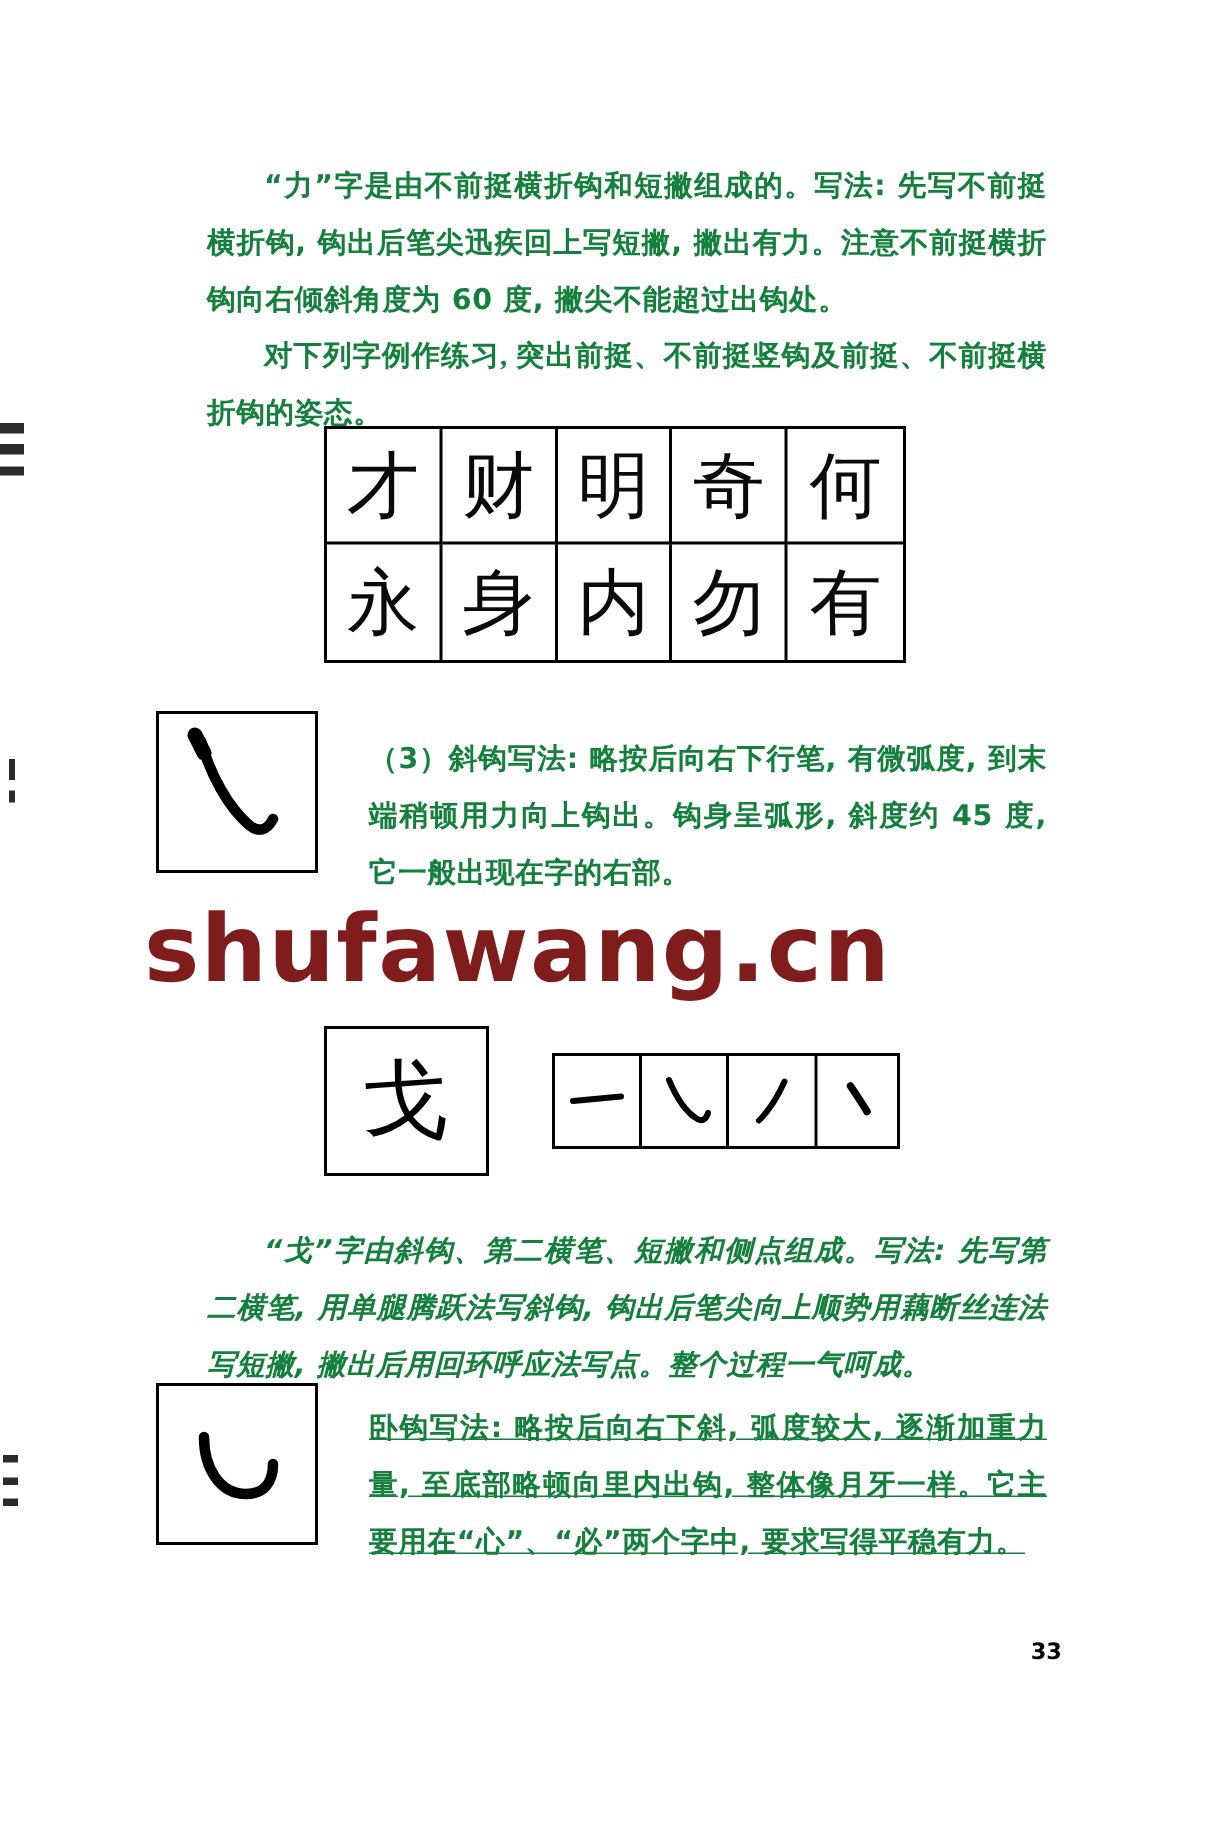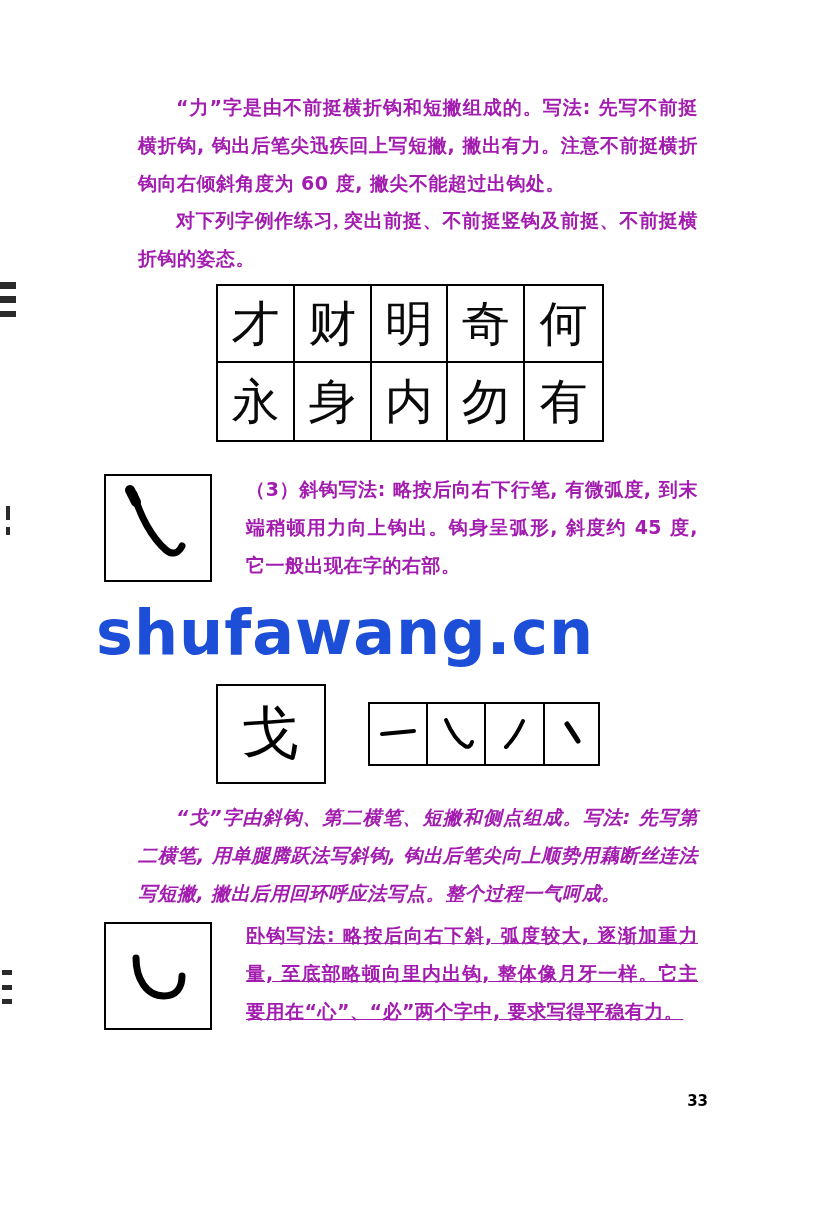--- a/index.html
+++ b/index.html
@@ -21,23 +21,24 @@
     width: 816px;
     height: 1224px;
   }
   
   .para {
     position: absolute;
     font-family: "DejaVu Sans", "Liberation Sans", sans-serif;
     font-size: 19px;
     line-height: 38px;
     letter-spacing: 0.5px;
-    color: #a21caf;
+    color: #15803d;
     text-align: justify;
     font-weight: 600;
+    margin-top: 17px;
   }
   .indent {
     text-indent: 38px;
   }
   
   .charbox-grid {
     position: absolute;
     border: 2px solid #000;
     display: grid;
     background: #fff;
@@ -80,21 +81,21 @@
 
   
   .watermark {
     position: absolute;
     left: 96px;
     top: 596px;
     font-family: "DejaVu Sans", "Liberation Sans", sans-serif;
     font-size: 62px;
     font-weight: 700;
     letter-spacing: 1px;
-    color: #1d4ed8;
+    color: #7f1d1d;
     user-select: none;
     pointer-events: none;
   }
   
   .page-number {
     position: absolute;
     right: 108px;
     top: 1092px;
     font-size: 15px;
     font-weight: 700;

